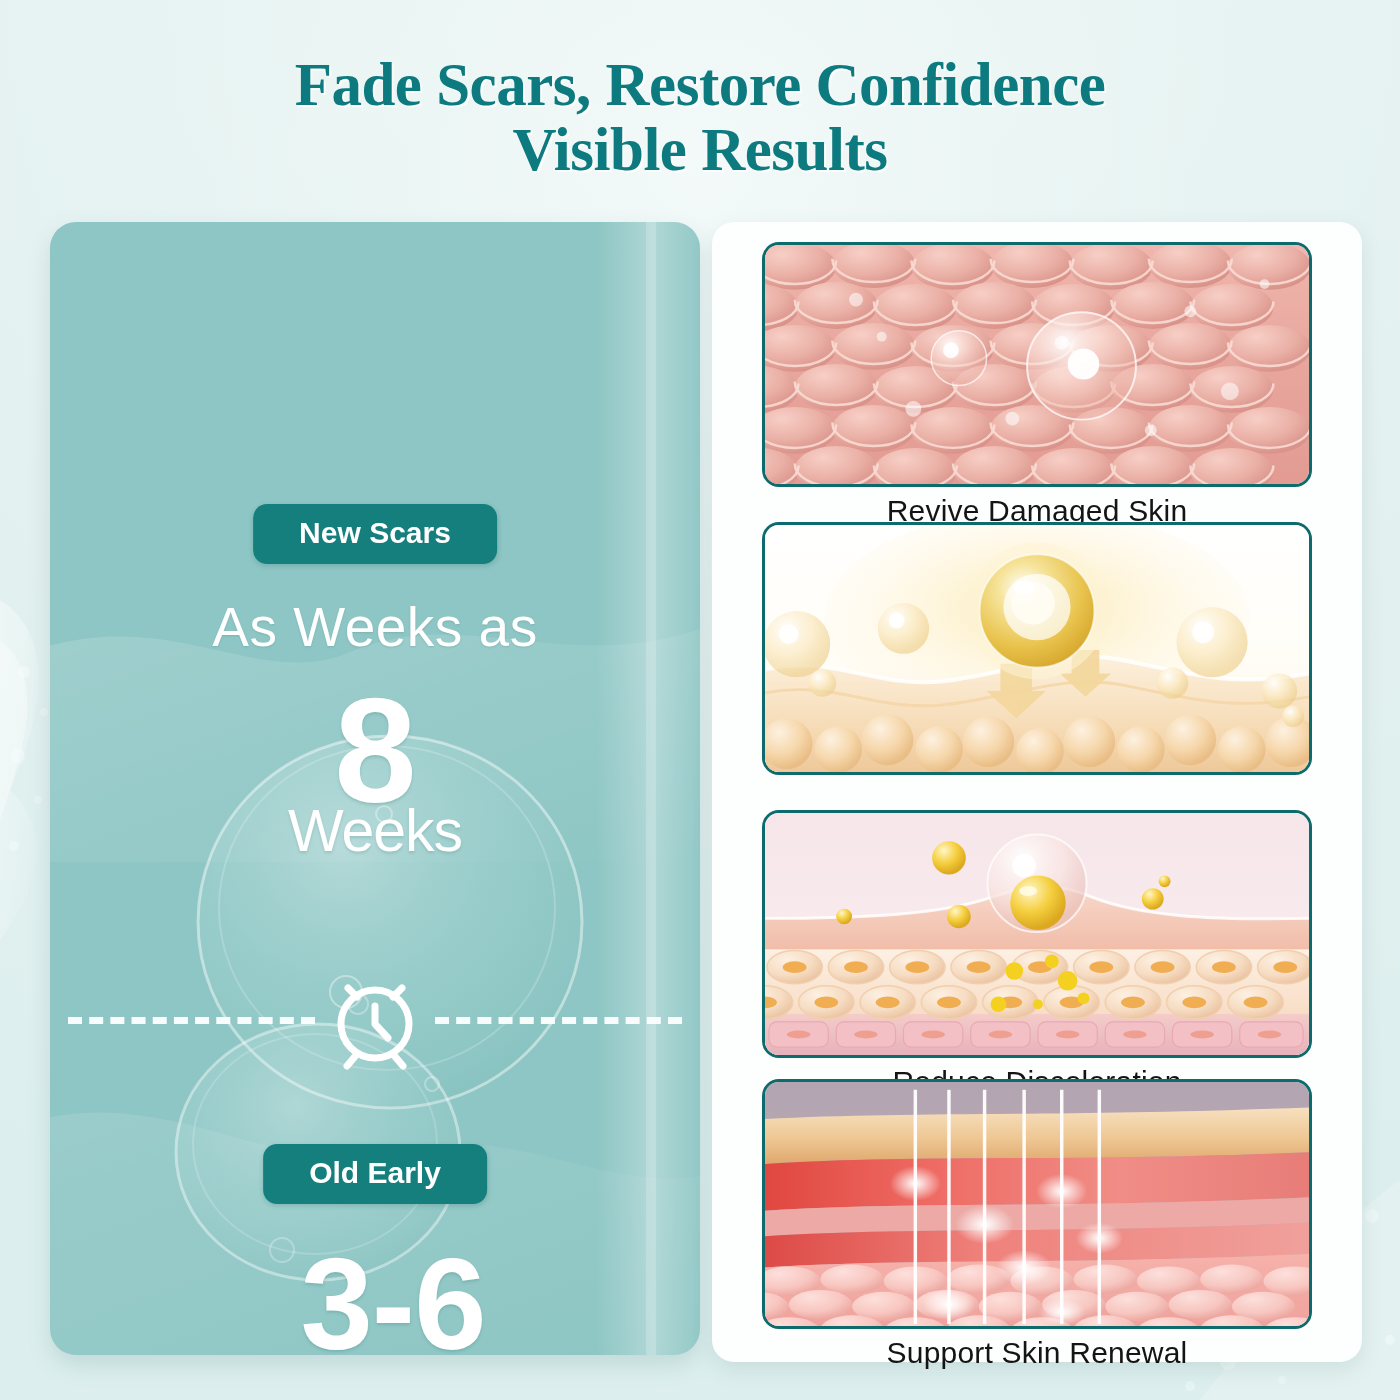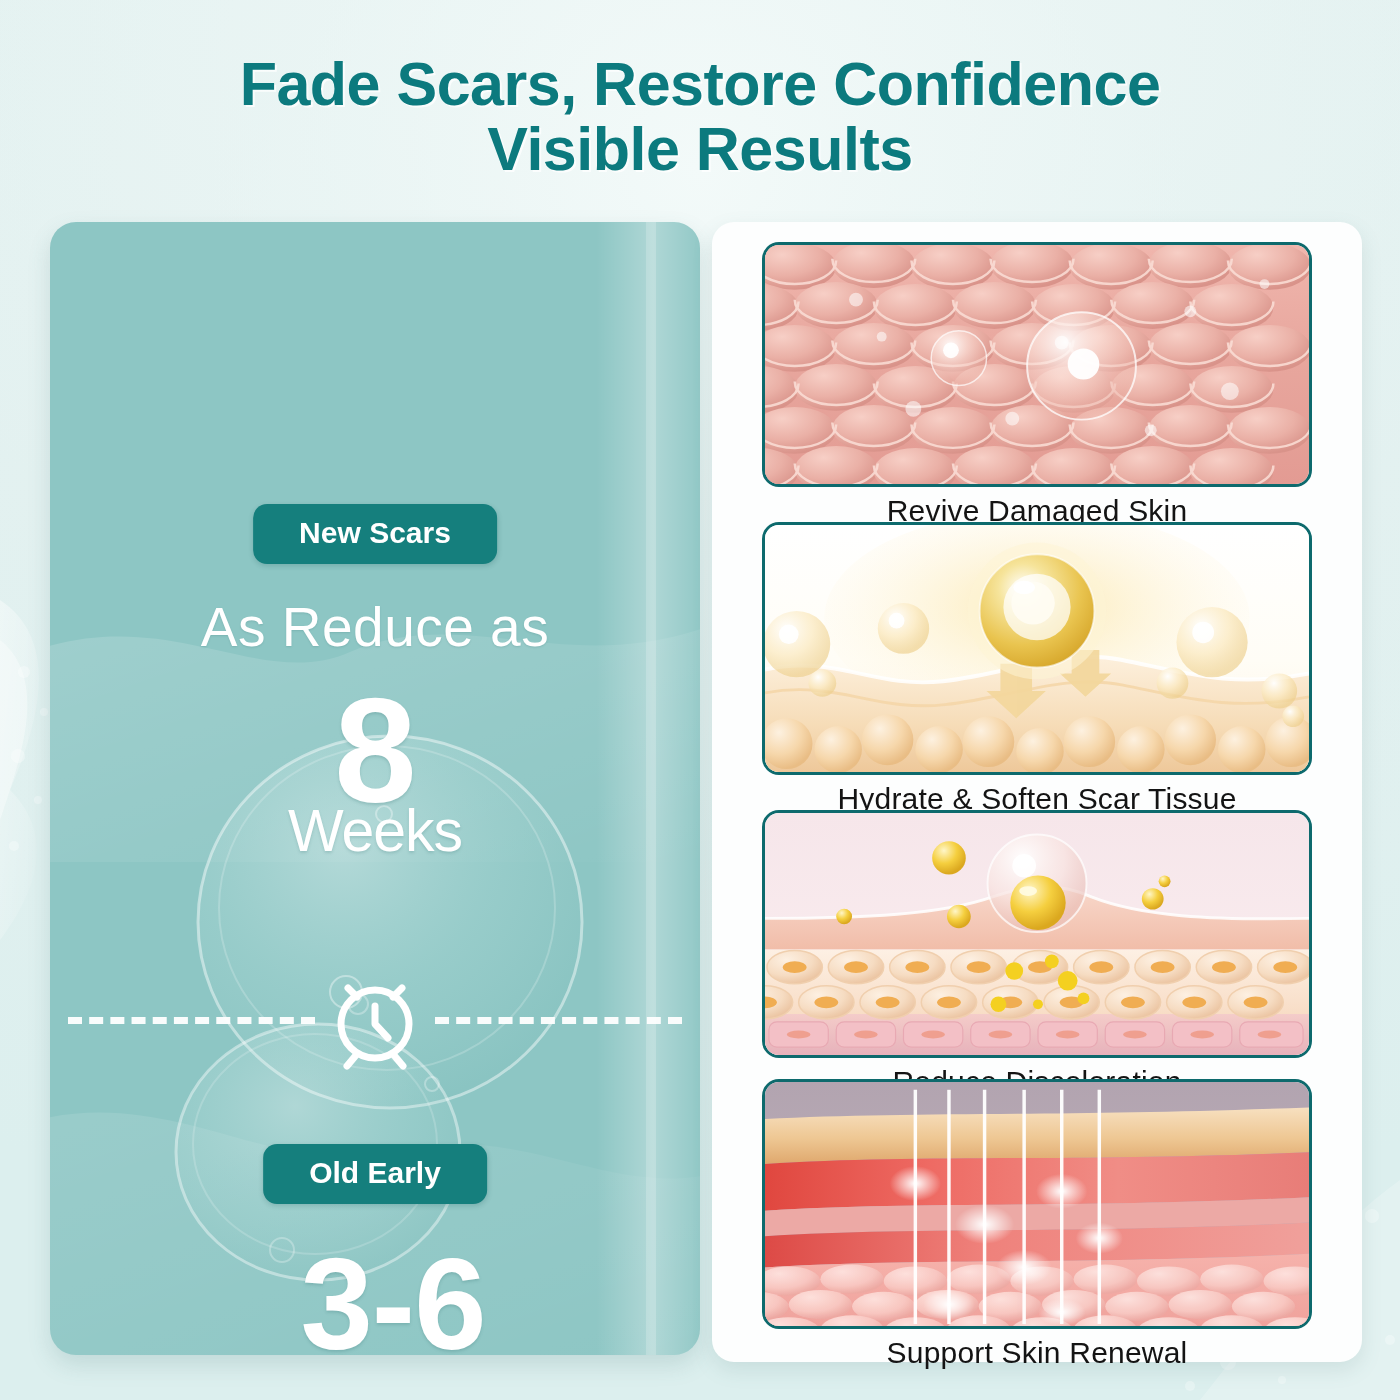--- a/index.html
+++ b/index.html
@@ -23,20 +23,21 @@
   
   .title{
     position:absolute; top:52px; left:0; right:0;
     text-align:center;
     font-size:61px; font-weight:bold;
     line-height:1.07;
     color:#0c7a7e;
     letter-spacing:-.5px;
     text-shadow:2px 2px 0 rgba(255,255,255,.75);
     white-space:pre-line;
+    font-family:Liberation Serif, serif;
   }
 
   
   .left-panel{
     position:absolute; left:50px; top:222px; width:650px; height:1133px;
     border-radius:26px;
     background:#8dc6c4;
     overflow:hidden;
     box-shadow:0 10px 22px rgba(70,120,120,.18);
   }
@@ -208,21 +209,21 @@
     <circle cx="232" cy="1028" r="12" fill="none" stroke="#ffffff" stroke-opacity=".28" stroke-width="2"></circle>
 
     <rect x="546" y="0" width="104" height="1133" fill="url(#sheen)"></rect>
     <rect x="596" y="0" width="10" height="1133" fill="#ffffff" opacity=".20"></rect>
   </svg>
 
   <div class="left-inner">
 
     <div class="badge" id="badge-new">New Scars</div>
 
-    <div class="line-small" id="early">As Reduce as</div>
+    <div class="line-small" id="early">As Weeks as</div>
 
     <div class="line-big" id="num8">8</div>
 
     <div class="line-big" id="weeks">Weeks</div>
 
     <div class="divider-row">
       <span class="dash l"></span>
       <span class="clock-wrap">
         <svg width="98" height="108" viewBox="0 0 98 108">
           <g fill="none" stroke="#ffffff" stroke-width="7" stroke-linecap="round" stroke-linejoin="round">
@@ -389,21 +390,20 @@
           <circle cx="32" cy="122" r="34" fill="url(#bubY)"></circle>
           <circle cx="24" cy="112" r="10" fill="#ffffff" opacity=".9"></circle>
           <circle cx="58" cy="162" r="14" fill="url(#bubY)"></circle>
           <circle cx="452" cy="120" r="36" fill="url(#bubY)"></circle>
           <circle cx="443" cy="110" r="11" fill="#ffffff" opacity=".9"></circle>
           <circle cx="412" cy="162" r="16" fill="url(#bubY)"></circle>
           <circle cx="520" cy="170" r="18" fill="url(#bubY)"></circle>
           <circle cx="534" cy="196" r="11" fill="url(#bubY)"></circle>
         </svg>
       </div>
-      <div class="caption">Hydrate &amp; Soften Scar Tissue</div>
     </div>
 
     <div class="card" id="card3">
       <div class="thumb">
         <svg viewBox="0 0 550 248" preserveAspectRatio="none">
           <defs>
             <linearGradient id="c3sky" x1="0" y1="0" x2="0" y2="1">
               <stop offset="0%" stop-color="#f6e6ea"></stop>
               <stop offset="100%" stop-color="#fbeef0"></stop>
             </linearGradient>

